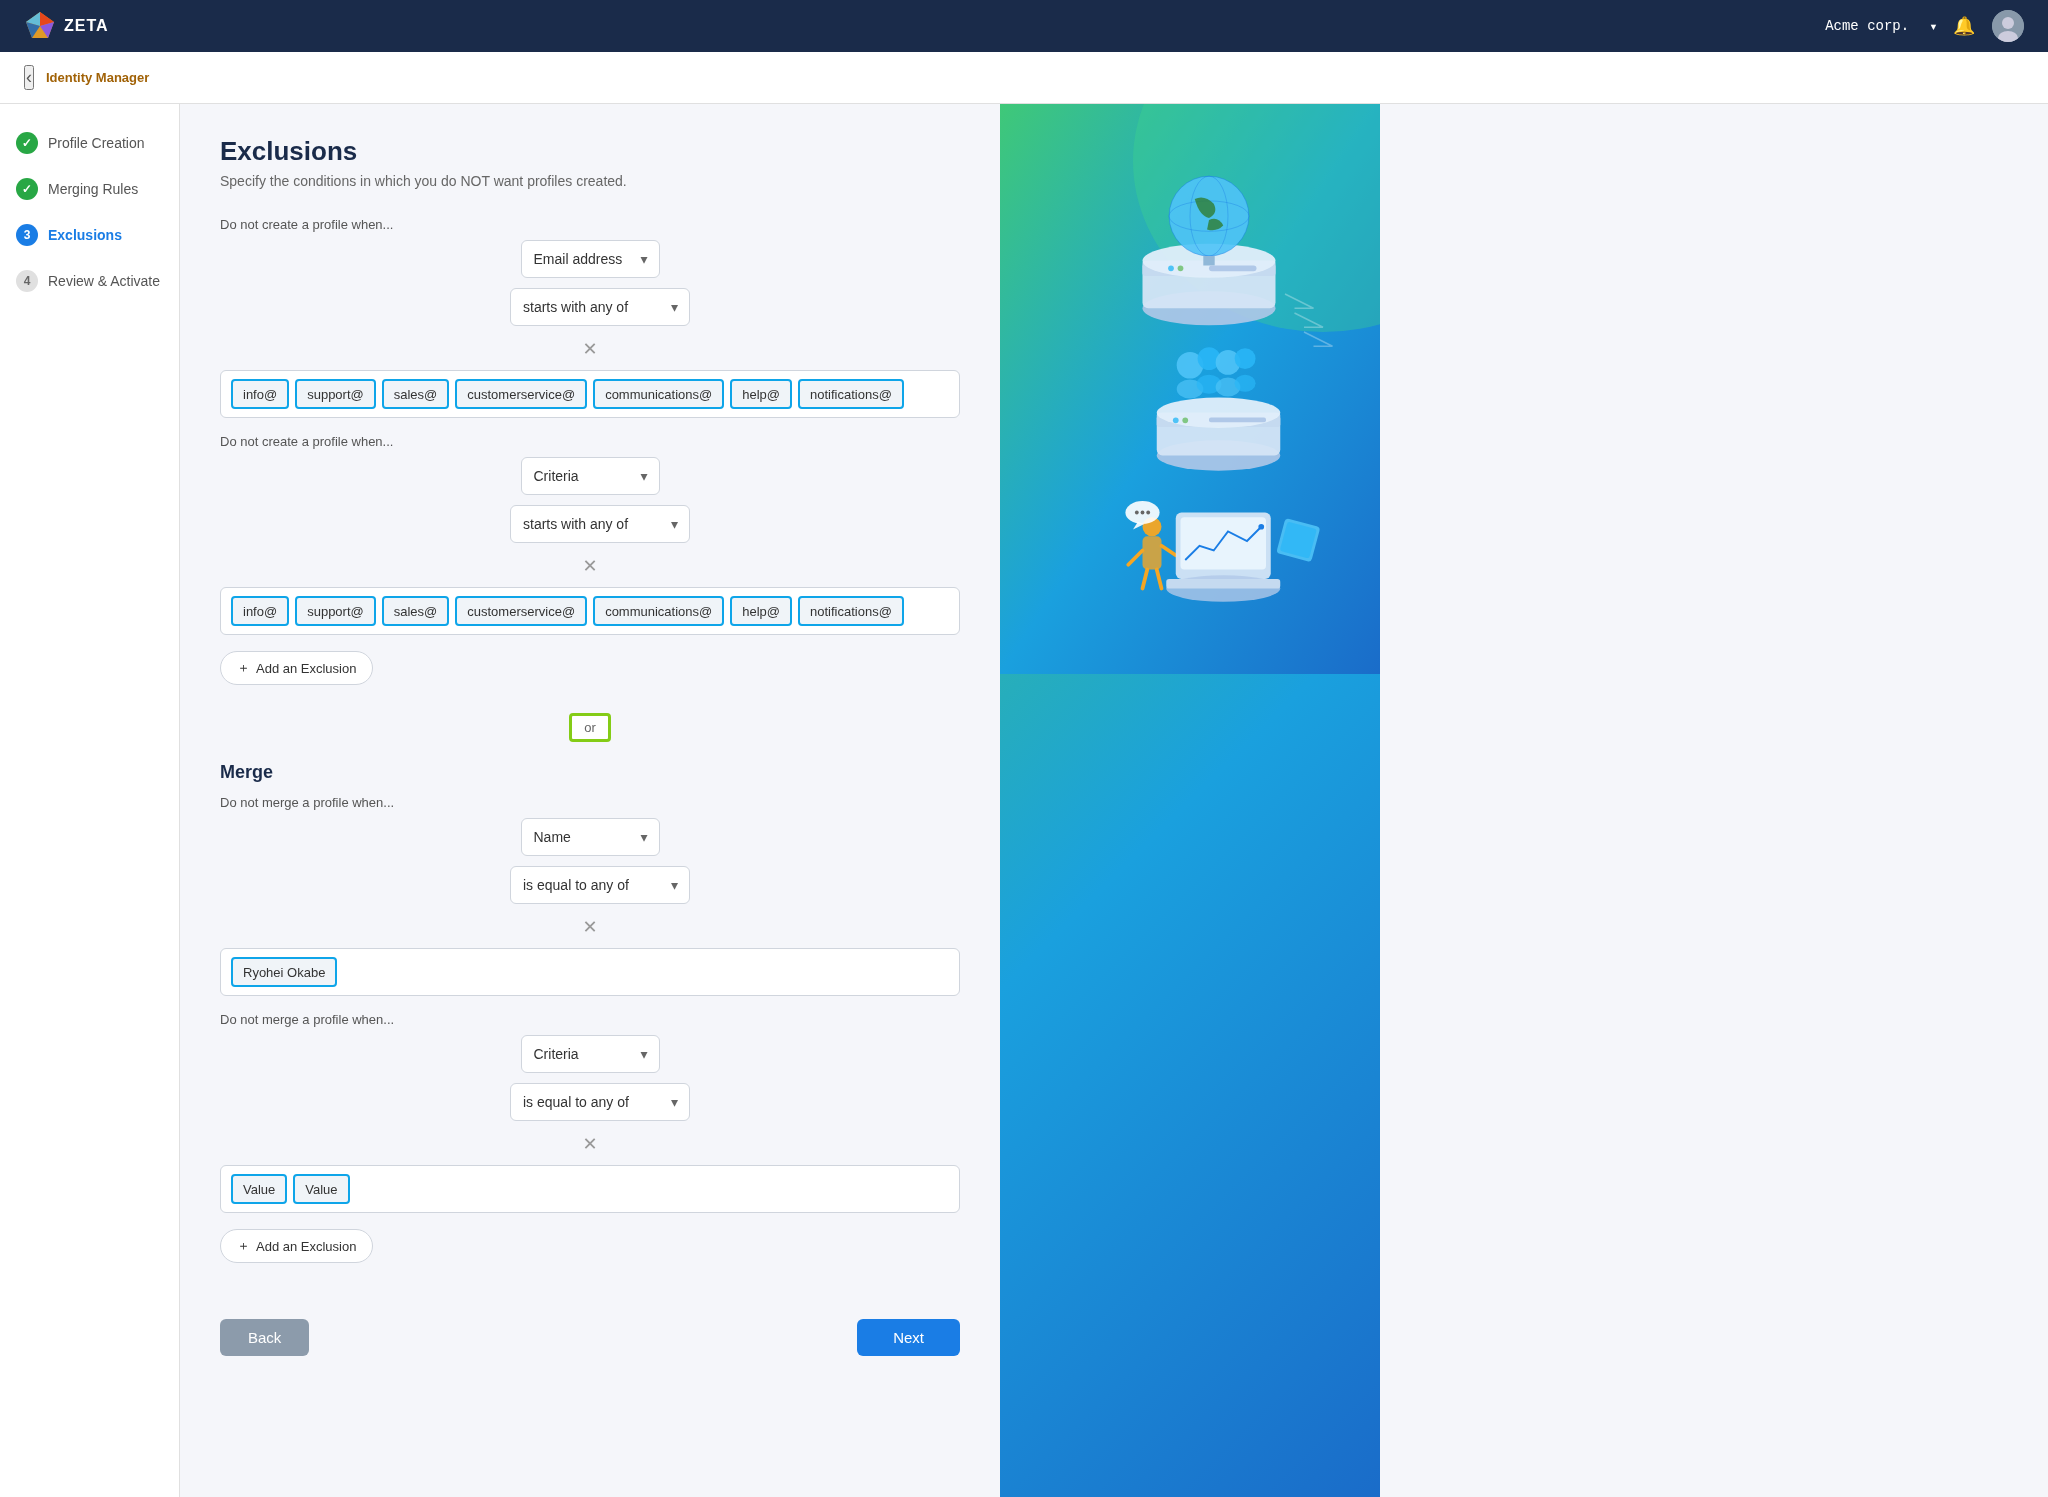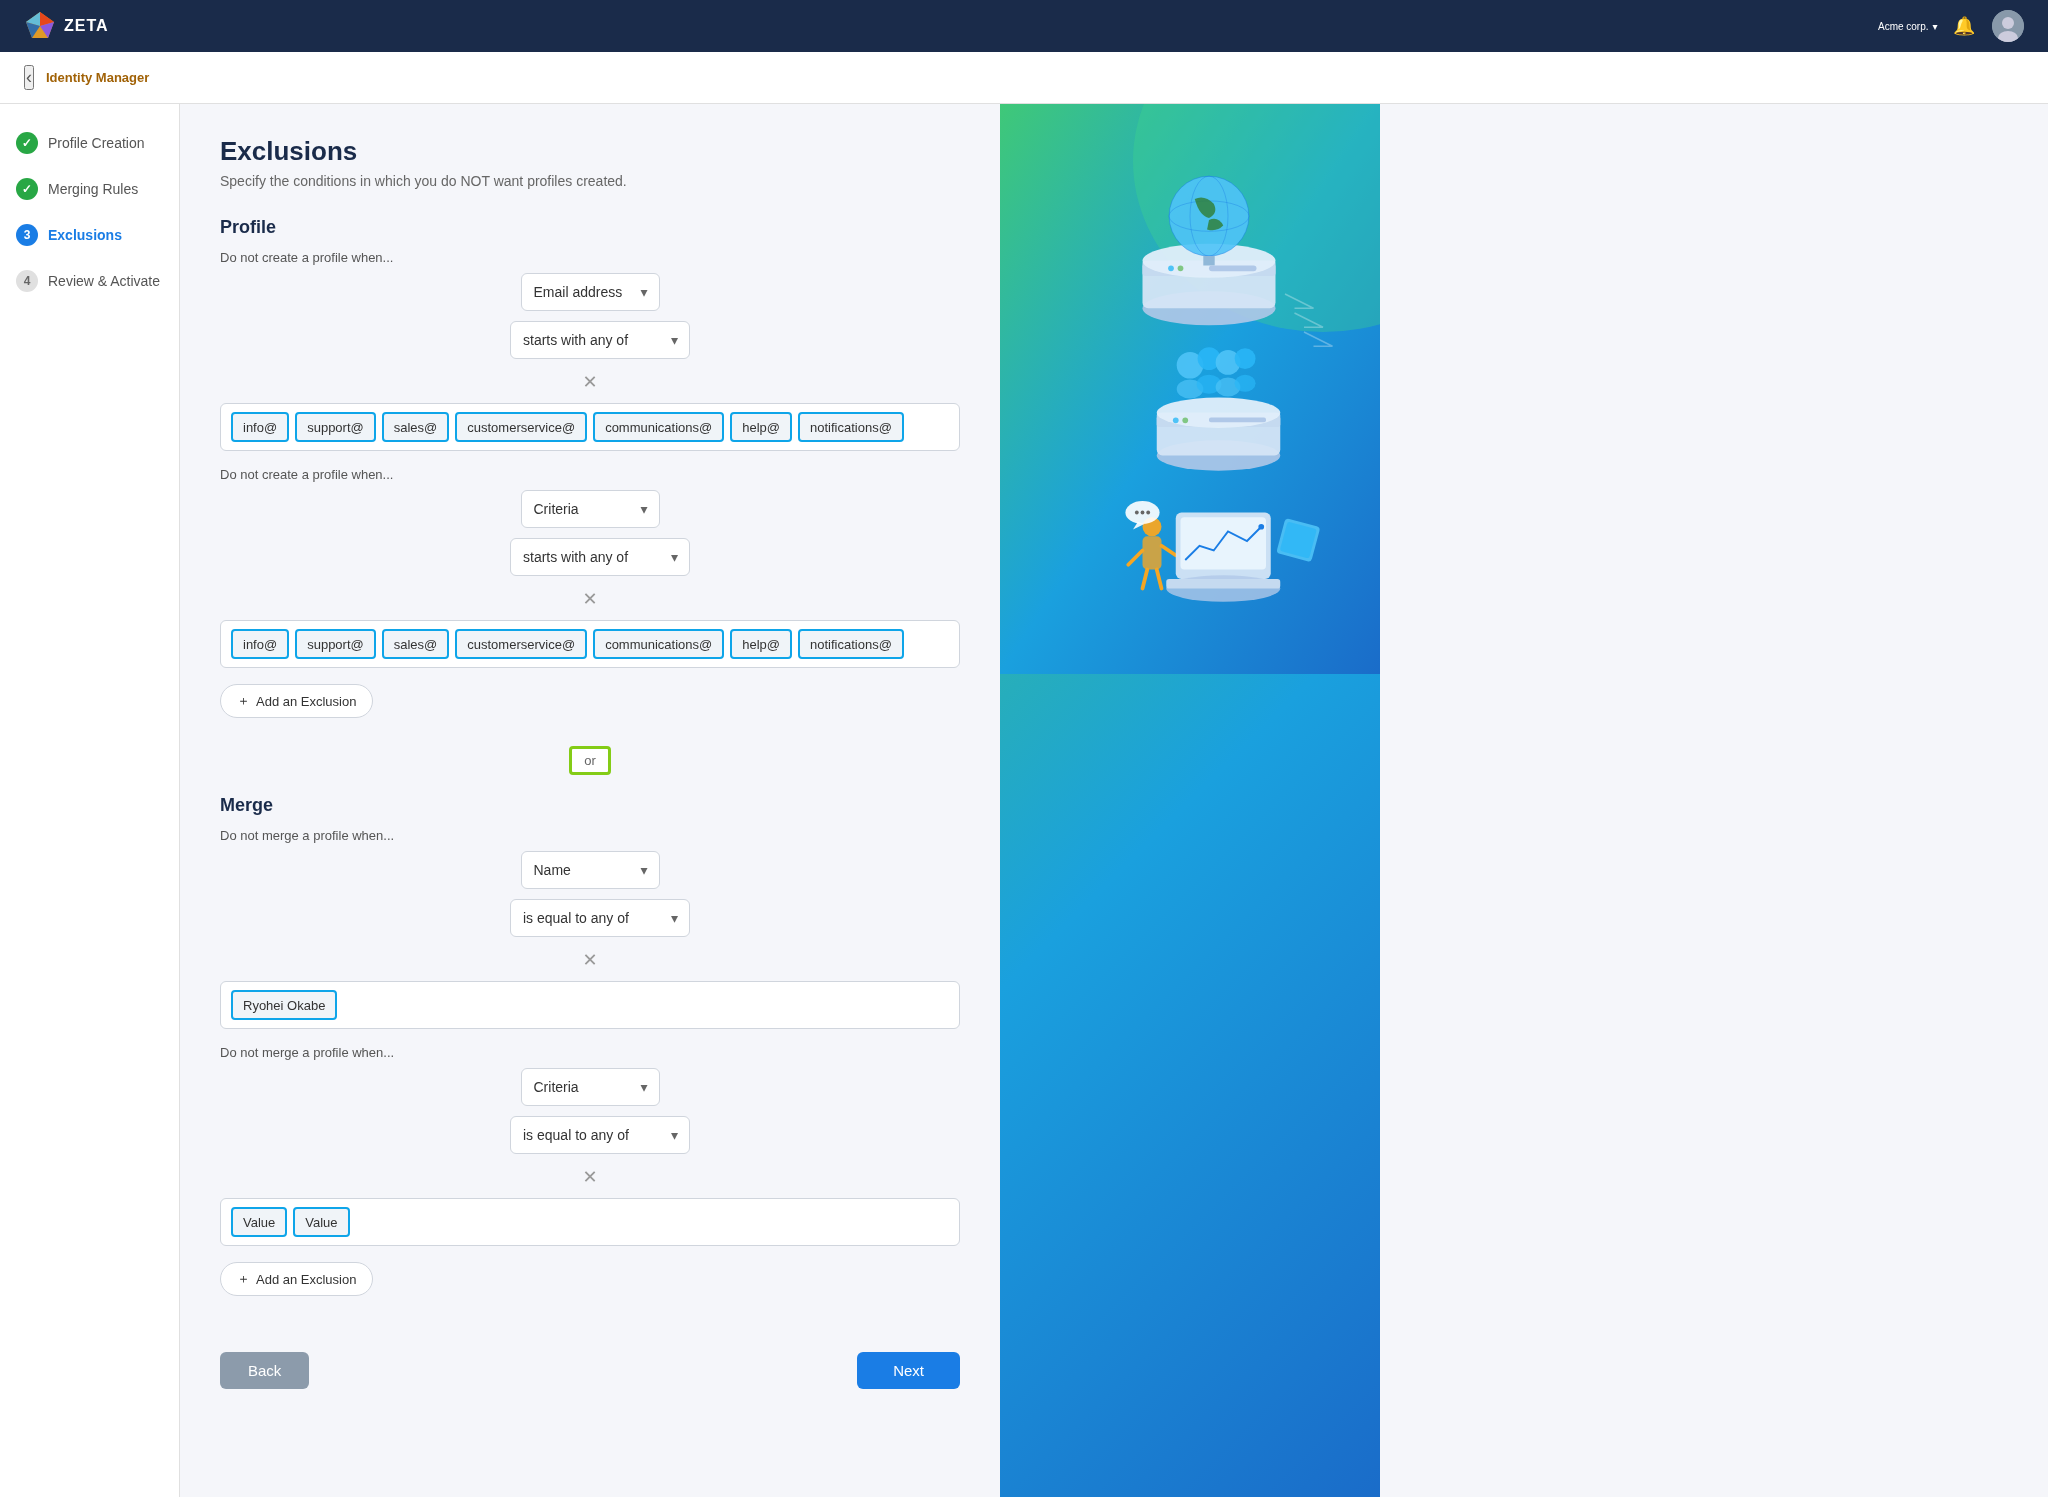--- a/index.html
+++ b/index.html
@@ -23,25 +23,26 @@
       width: 32px;
       height: 32px;
     }
     .topnav-right {
       display: flex;
       align-items: center;
       gap: 16px;
     }
     .topnav-company {
       color: #fff;
-      font-size: 10px;
-      display: flex;
-      align-items: center;
-      gap: 4px;
-      cursor: pointer;
+      font-size: 14px;
+      display: flex;
+      align-items: center;
+      gap: 20px;
+      cursor: pointer;
+      font-family: Liberation Mono, monospace;
     }
     .topnav-bell {
       color: #aab;
       font-size: 18px;
       cursor: pointer;
     }
     .topnav-avatar {
       width: 32px;
       height: 32px;
       border-radius: 50%;
@@ -403,21 +404,20 @@
       <span class="sidebar-item-badge badge-inactive">4</span>
       <span>Review &amp; Activate</span>
     </div>
   </aside>
 
   <main class="content">
     <h2 class="page-title">Exclusions</h2>
     <p class="page-subtitle">Specify the conditions in which you do NOT want profiles created.</p>
 
     <div>
-      <h3 class="section-title">Profile</h3>
 
       
       <div class="condition-block">
         <p class="condition-label">Do not create a profile when...</p>
         <div class="condition-row">
           <div class="select-wrapper">
             <select>
               <option selected="">Email address</option>
               <option>Criteria</option>
               <option>Name</option>

